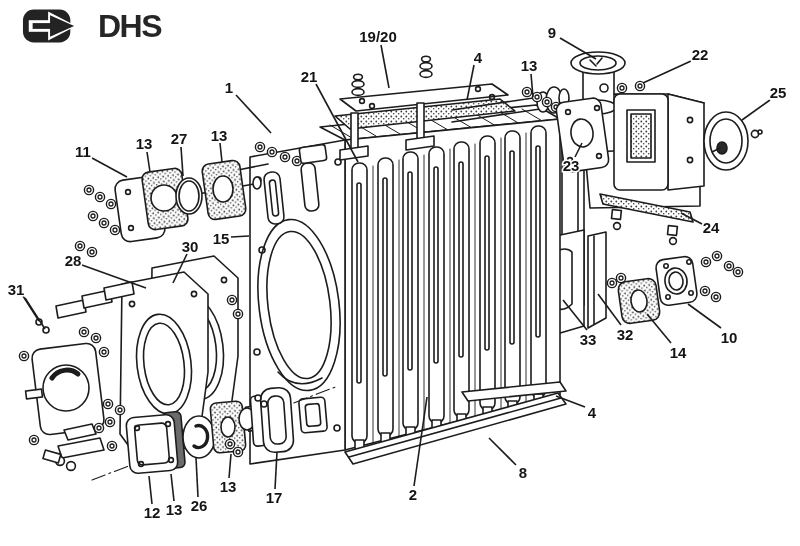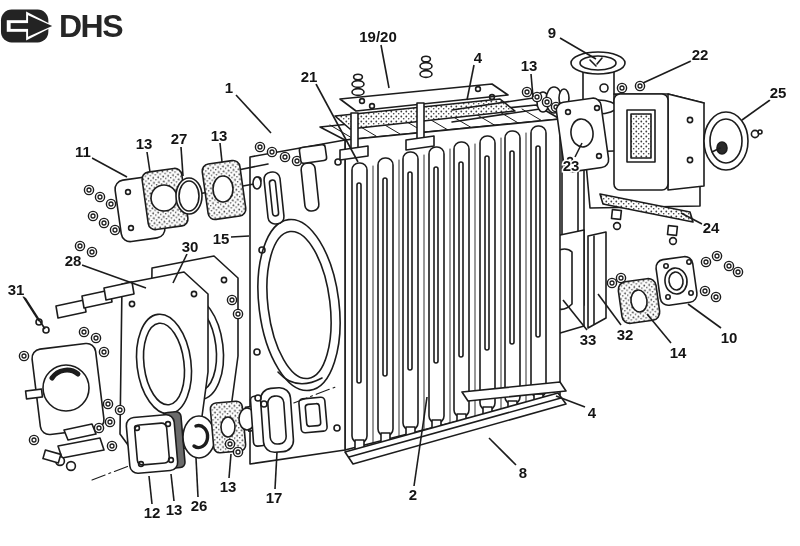--- a/index.html
+++ b/index.html
@@ -1,18 +1,18 @@
 <!DOCTYPE html>
 <html><head>
 <meta charset="utf-8">
 <style>
   html,body{margin:0;padding:0;background:#e8e8e8;}
   .stage{position:relative;width:800px;height:546px;background:#ffffff;overflow:hidden;
          font-family:"Liberation Sans",sans-serif;}
-  .logo{position:absolute;left:0;top:4px;display:flex;align-items:center;gap:1px;z-index:5;}
+  .logo{position:absolute;left:22px;top:4px;display:flex;align-items:center;gap:18px;z-index:5;}
   .logo-icon{width:58px;height:44px;display:block;}
   .logo-text{font-size:32px;font-weight:bold;letter-spacing:-1.5px;color:#262626;}
   svg.diagram{position:absolute;left:0;top:0;width:800px;height:546px;}
   .leader{stroke:#1c1c1c;stroke-width:1.6;}
   .callout{font:bold 15px "Liberation Sans",sans-serif;fill:#141414;text-anchor:middle;
            dominant-baseline:central;paint-order:stroke;stroke:#ffffff;stroke-width:3px;}
 </style>
 </head>
 <body>
 

